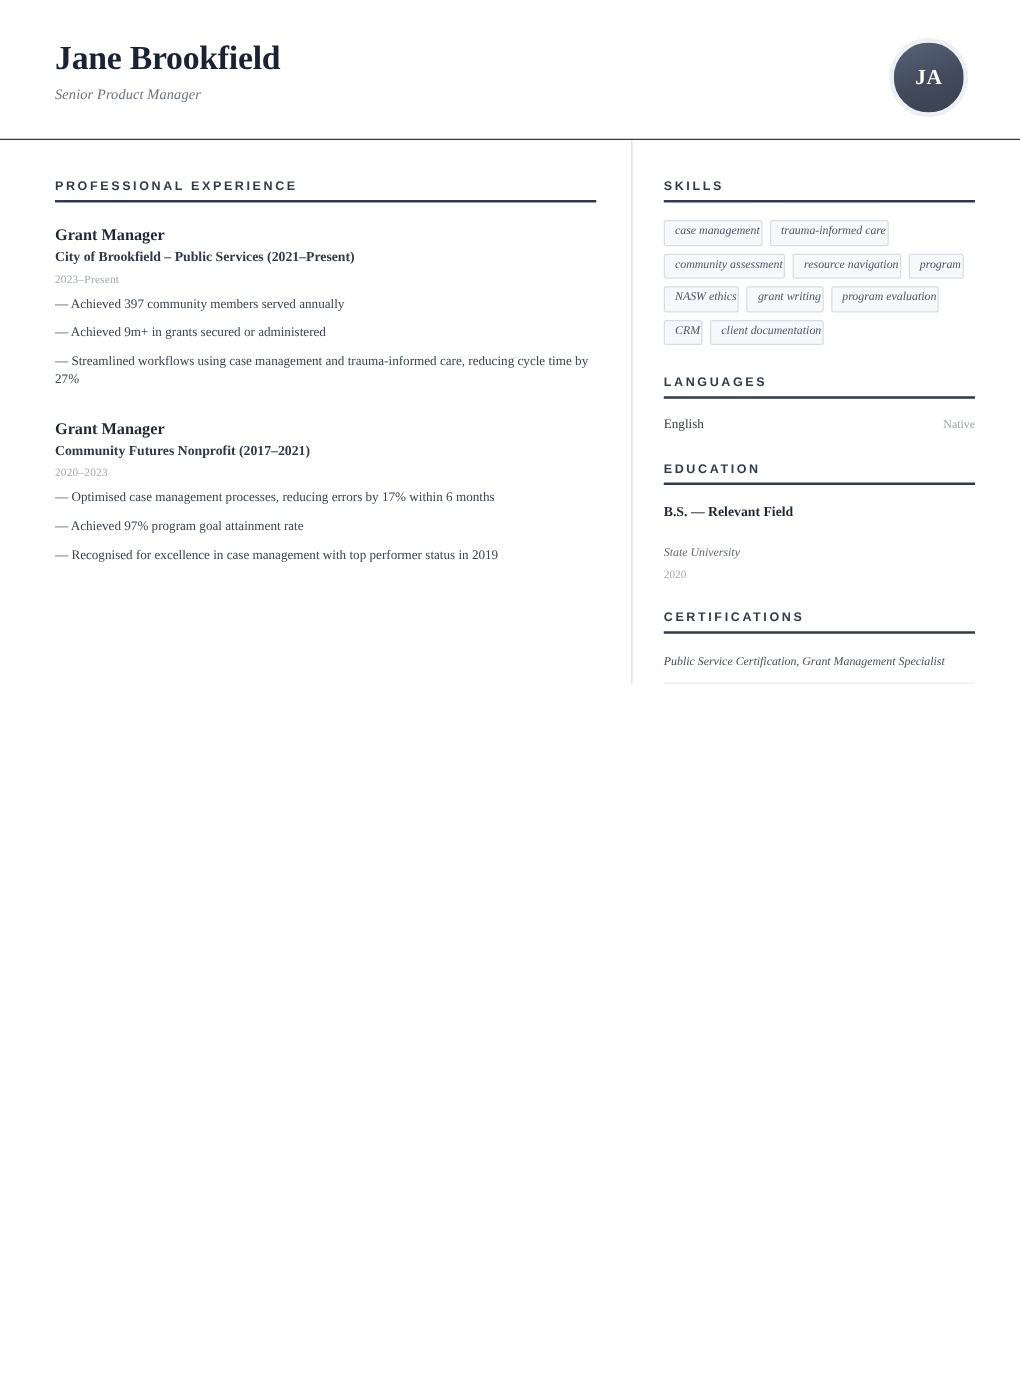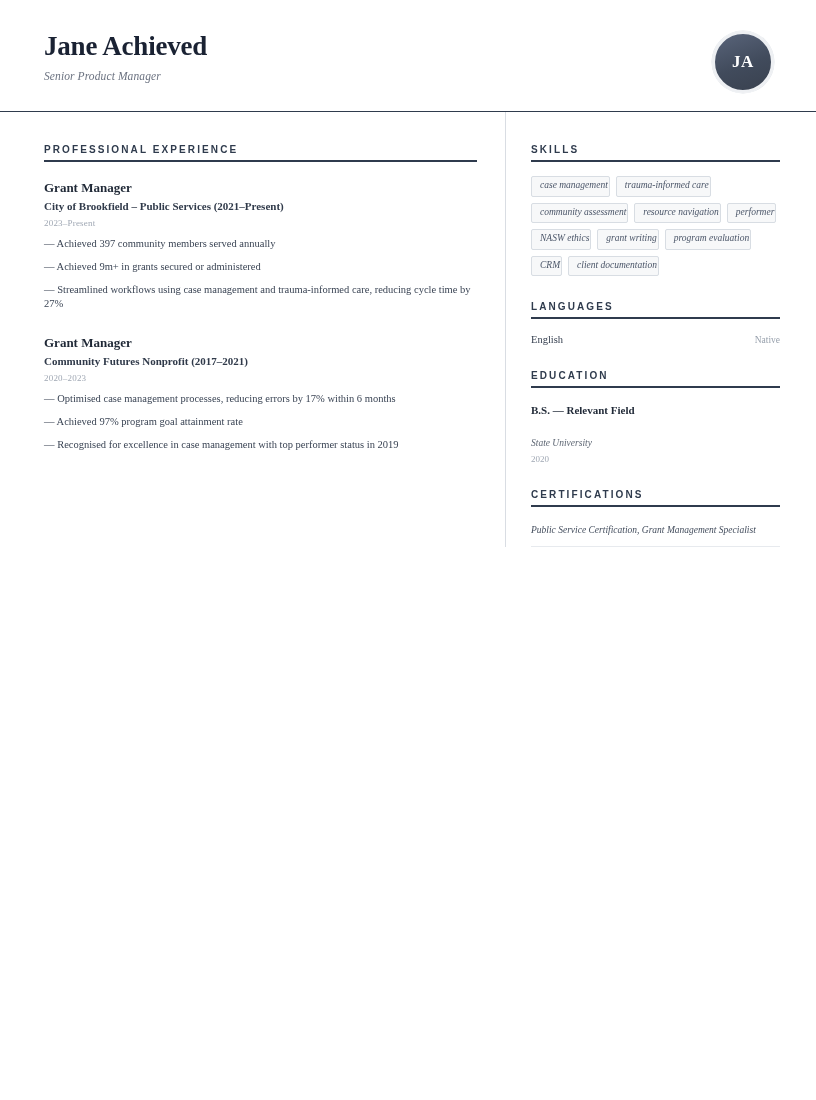--- a/index.html
+++ b/index.html
@@ -195,21 +195,21 @@
     border-bottom: 1px solid #e7eaee;
     line-height: 1.35;
   }
 </style>
 </head>
 <body>
 
 <div class="header">
   <div class="header-inner">
     <div class="name-block">
-      <h1 class="name">Jane Achieved</h1>
+      <h1 class="name">Jane Brookfield</h1>
       <div class="tagline">Senior Product Manager</div>
     </div>
     <div class="avatar">
       <span>JA</span>
     </div>
   </div>
 </div>
 
 <div class="content">
 
@@ -247,21 +247,21 @@
   <div class="col-side">
 
     <div class="sec">
       <div class="sec-title">Skills</div>
       <hr class="sec-rule">
       <div class="chips">
         <span class="chip">case management</span>
         <span class="chip">trauma-informed care</span>
         <span class="chip">community assessment</span>
         <span class="chip">resource navigation</span>
-        <span class="chip">performer</span>
+        <span class="chip">program</span>
         <span class="chip">NASW ethics</span>
         <span class="chip">grant writing</span>
         <span class="chip">program evaluation</span>
         <span class="chip">CRM</span>
         <span class="chip">client documentation</span>
       </div>
     </div>
 
     <div class="sec">
       <div class="sec-title">Languages</div>

